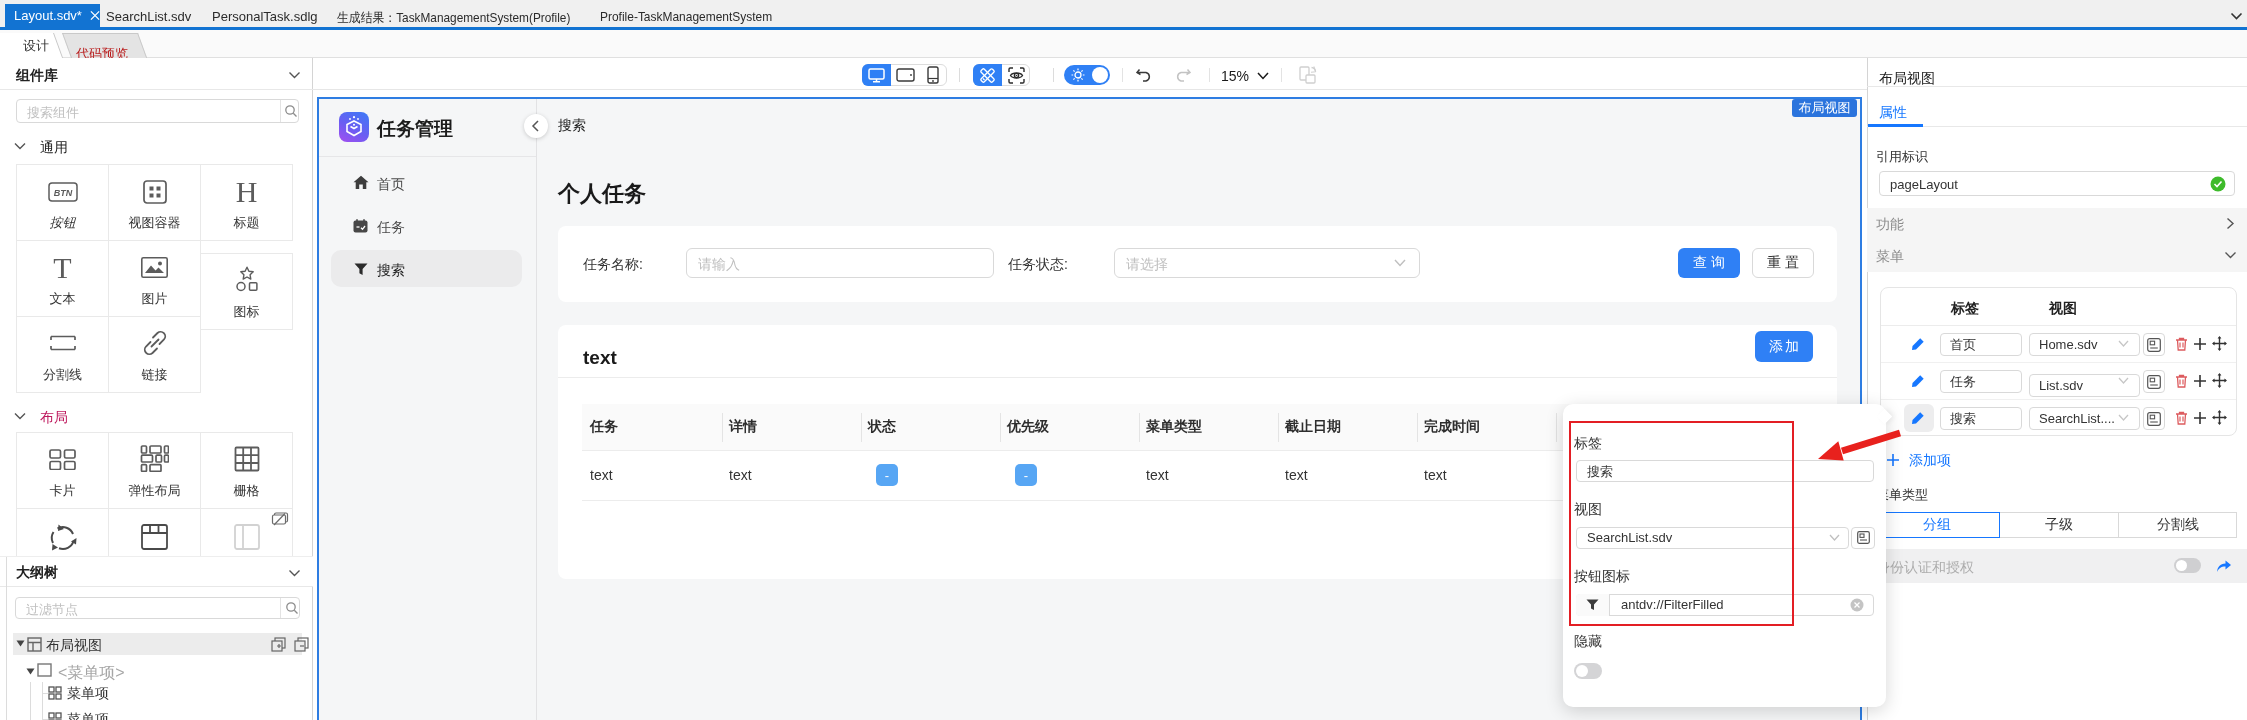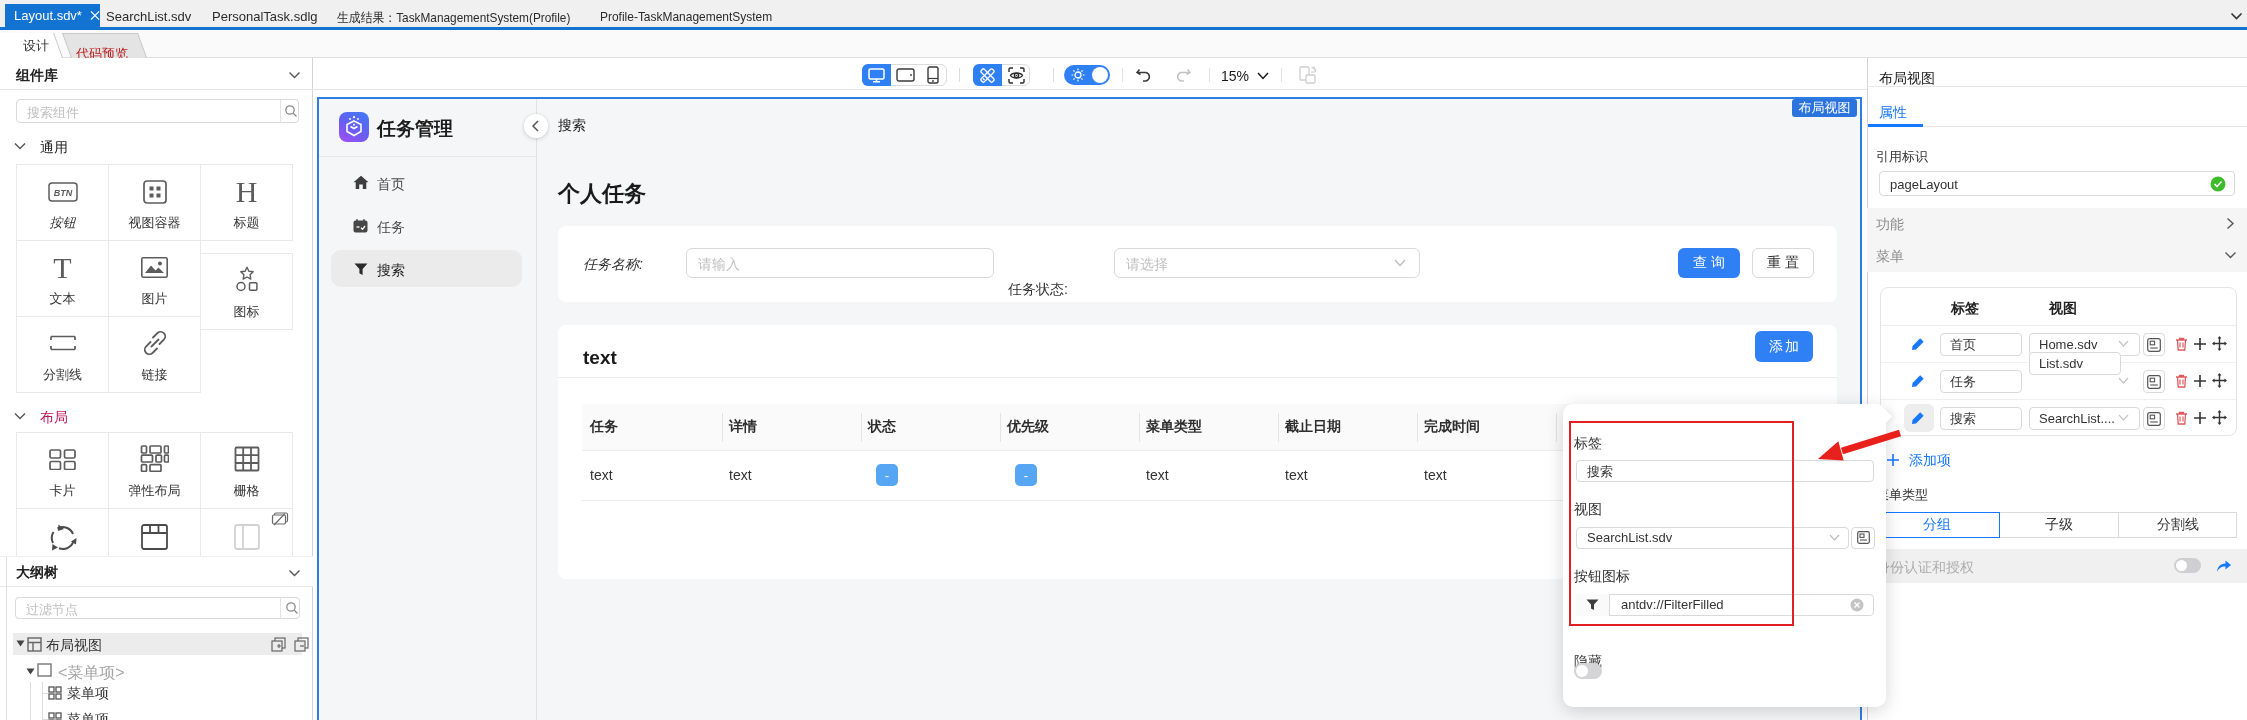--- a/index.html
+++ b/index.html
@@ -409,24 +409,24 @@
 </div>
 
 <div class="abs" style="left:524px;top:114px;width:24px;height:24px;background:#fff;border-radius:50%;box-shadow:0 1px 4px rgba(0,0,0,0.18);"></div>
 <svg class="abs" style="left:531px;top:120px" width="9" height="12" viewBox="0 0 9 12">
       <path d="M7 1 L2 6 L7 11" fill="none" stroke="#555" stroke-width="1.5"></path>
     </svg>
 <div class="abs" style="left:558px;top:117px;font-size:14px;color:#222;">搜索</div>
 <div class="abs" style="left:558px;top:179px;font-size:22px;font-weight:bold;color:#1a1a1a;">个人任务</div>
 
 <div class="abs" style="left:558px;top:226px;width:1279px;height:76px;background:#fff;border-radius:8px;"></div>
-<div class="abs" style="left:583px;top:256px;font-size:14px;color:#333;font-style:italic;">任务名称:</div>
+<div class="abs" style="left:583px;top:256px;font-size:14px;color:#333;">任务名称:</div>
 <div class="abs" style="left:686px;top:248px;width:308px;height:30px;border:1px solid #d9d9d9;border-radius:6px;background:#fff;"></div>
 <div class="abs" style="left:698px;top:256px;font-size:14px;color:#bfbfbf;">请输入</div>
-<div class="abs" style="left:1008px;top:256px;font-size:14px;color:#333;margin-top:25px;">任务状态:</div>
+<div class="abs" style="left:1008px;top:256px;font-size:14px;color:#333;">任务状态:</div>
 <div class="abs" style="left:1114px;top:248px;width:306px;height:30px;border:1px solid #d9d9d9;border-radius:6px;background:#fff;"></div>
 <div class="abs" style="left:1126px;top:256px;font-size:14px;color:#bfbfbf;">请选择</div>
 <svg class="abs" style="left:1394px;top:259px" width="12" height="8" viewBox="0 0 12 8">
       <path d="M1 1 L6 6.5 L11 1" fill="none" stroke="#bfbfbf" stroke-width="1.4"></path>
     </svg>
 <div class="abs" style="left:1678px;top:248px;width:62px;height:30px;background:#2f80f5;border-radius:6px;color:#fff;font-size:14px;display:flex;align-items:center;justify-content:center;letter-spacing:4px;padding-left:4px;">查询</div>
 <div class="abs" style="left:1752px;top:248px;width:62px;height:30px;background:#fff;border:1px solid #d9d9d9;border-radius:6px;color:#333;font-size:14px;display:flex;align-items:center;justify-content:center;letter-spacing:4px;padding-left:4px;">重置</div>
 
 <div class="abs" style="left:558px;top:325px;width:1279px;height:254px;background:#fff;border-radius:8px;"></div>
 <div class="abs" style="left:583px;top:347px;font-size:19px;font-weight:bold;color:#1a1a1a;">text</div>
@@ -518,21 +518,21 @@
       </svg>
 <svg class="abs" style="left:2212px;top:336px" width="15" height="15" viewBox="0 0 15 15">
         <path d="M7.5 1 V14 M1 7.5 H14" stroke="#333" stroke-width="1.4"></path>
         <path d="M7.5 0 L5.6 2.6 H9.4 Z M7.5 15 L5.6 12.4 H9.4 Z M0 7.5 L2.6 5.6 V9.4 Z M15 7.5 L12.4 5.6 V9.4 Z" fill="#333"></path>
       </svg>
 
 <svg class="abs" style="left:1911px;top:374px" width="14" height="14" viewBox="0 0 14 14">
         <path d="M9.2 1.3 L12.7 4.8 L5 12.5 L1 13 L1.5 9 Z" fill="#1677ff"></path>
       </svg>
 <div class="mi" style="left:1940px;top:370px;width:82px;">任务</div>
-<div class="mi" style="left:2029px;top:352px;width:92px;">List.sdv</div>
+<div class="mi" style="left:2029px;top:374px;width:111px;">List.sdv</div>
 <svg class="abs" style="left:2118px;top:377px" width="11" height="8" viewBox="0 0 11 8">
         <path d="M1 1 L5.5 6 L10 1" fill="none" stroke="#c6c6c6" stroke-width="1.3"></path>
       </svg>
 <div class="mi" style="left:2143px;top:370px;width:22px;padding-left:0;justify-content:center;">
         <svg width="14" height="14" viewBox="0 0 14 14">
           <rect x="0.7" y="0.7" width="12.6" height="12.6" rx="2" fill="none" stroke="#555" stroke-width="1.2"></rect>
           <rect x="3.2" y="3.2" width="4.4" height="3.6" fill="none" stroke="#555" stroke-width="1.1"></rect>
           <path d="M3.2 10 H10.8" stroke="#555" stroke-width="1.1"></path>
         </svg>
       </div>
@@ -620,21 +620,21 @@
 <div class="abs" style="left:1576px;top:594px;width:298px;height:22px;border:1px solid #d9d9d9;border-radius:4px;background:#fff;"></div>
 <div class="abs" style="left:1576px;top:594px;width:34px;height:22px;border-right:1px solid #d9d9d9;background:#fafafa;border-radius:4px 0 0 4px;"></div>
 <svg class="abs" style="left:1586px;top:599px" width="13" height="12" viewBox="0 0 13 12">
       <path d="M0.5 0.5 H12.5 L8 5.5 V11 L5 9.5 V5.5 Z" fill="#3c3c3c"></path>
     </svg>
 <div class="abs" style="left:1621px;top:597px;font-size:13px;color:#333;">antdv://FilterFilled</div>
 <svg class="abs" style="left:1850px;top:598px" width="14" height="14" viewBox="0 0 14 14">
       <circle cx="7" cy="7" r="6.5" fill="#c4c4c4"></circle>
       <path d="M4.5 4.5 L9.5 9.5 M9.5 4.5 L4.5 9.5" stroke="#fff" stroke-width="1.3"></path>
     </svg>
-<div class="abs" style="left:1574px;top:653px;font-size:14px;color:#333;">隐藏</div>
+<div class="abs" style="left:1574px;top:633px;font-size:14px;color:#333;">隐藏</div>
 <div class="abs" style="left:1574px;top:663px;width:28px;height:16px;background:#d4d4d6;border-radius:9px;"></div>
 <div class="abs" style="left:1576px;top:665px;width:12px;height:12px;background:#fff;border-radius:50%;"></div>
 
 <svg class="abs" style="left:1812px;top:426px" width="92" height="40" viewBox="0 0 92 40">
   <path d="M88 7 L30 25" stroke="#e8211d" stroke-width="7" stroke-linecap="butt"></path>
   <path d="M6 33 L31.7 34.4 L26.3 15.2 Z" fill="#e8211d"></path>
 </svg>
 
 </div>
 

